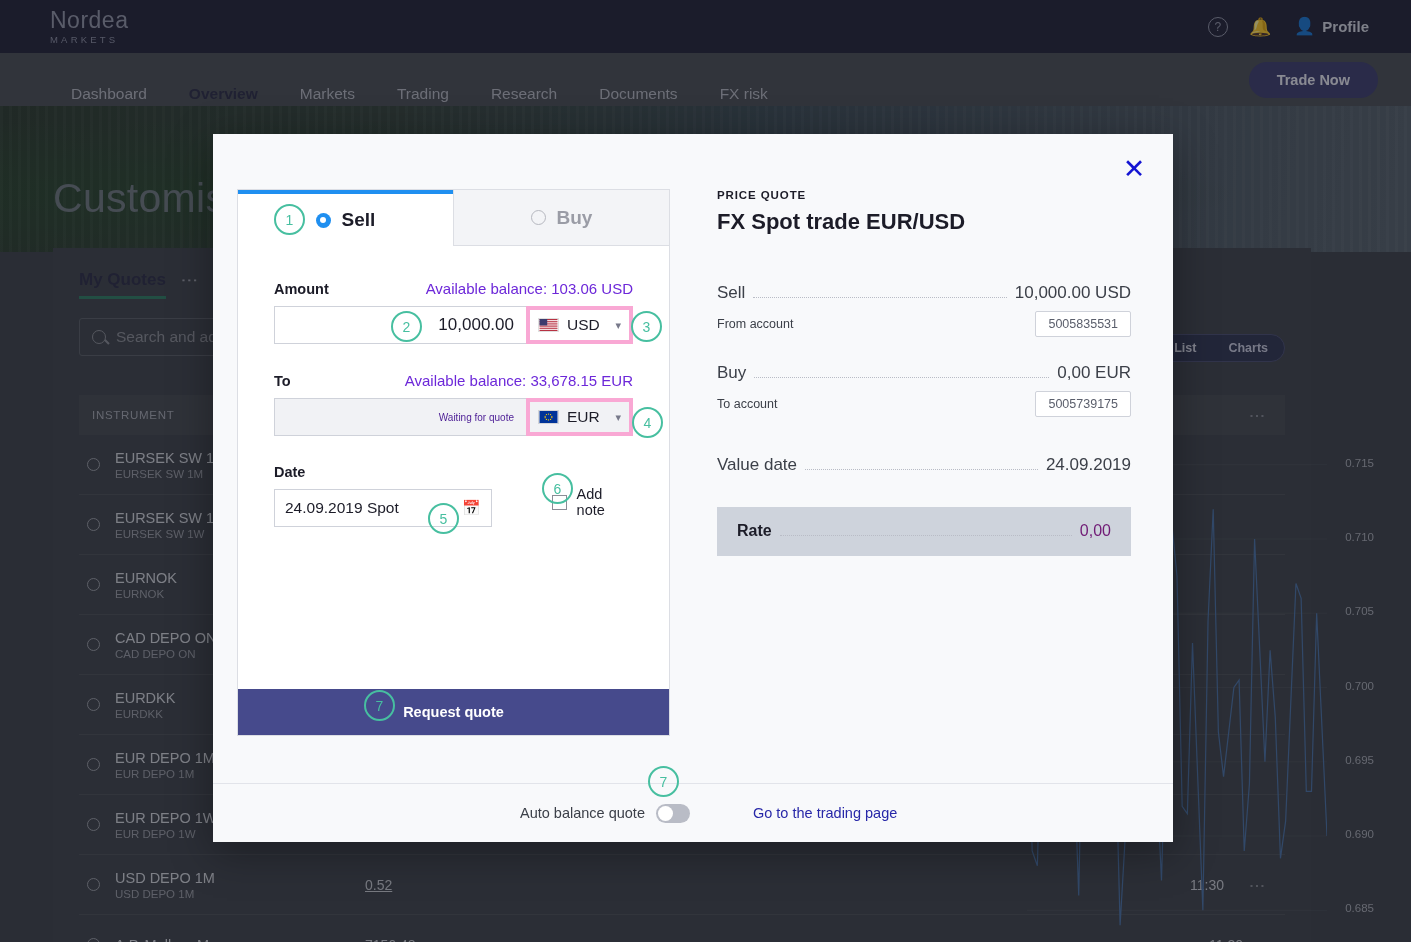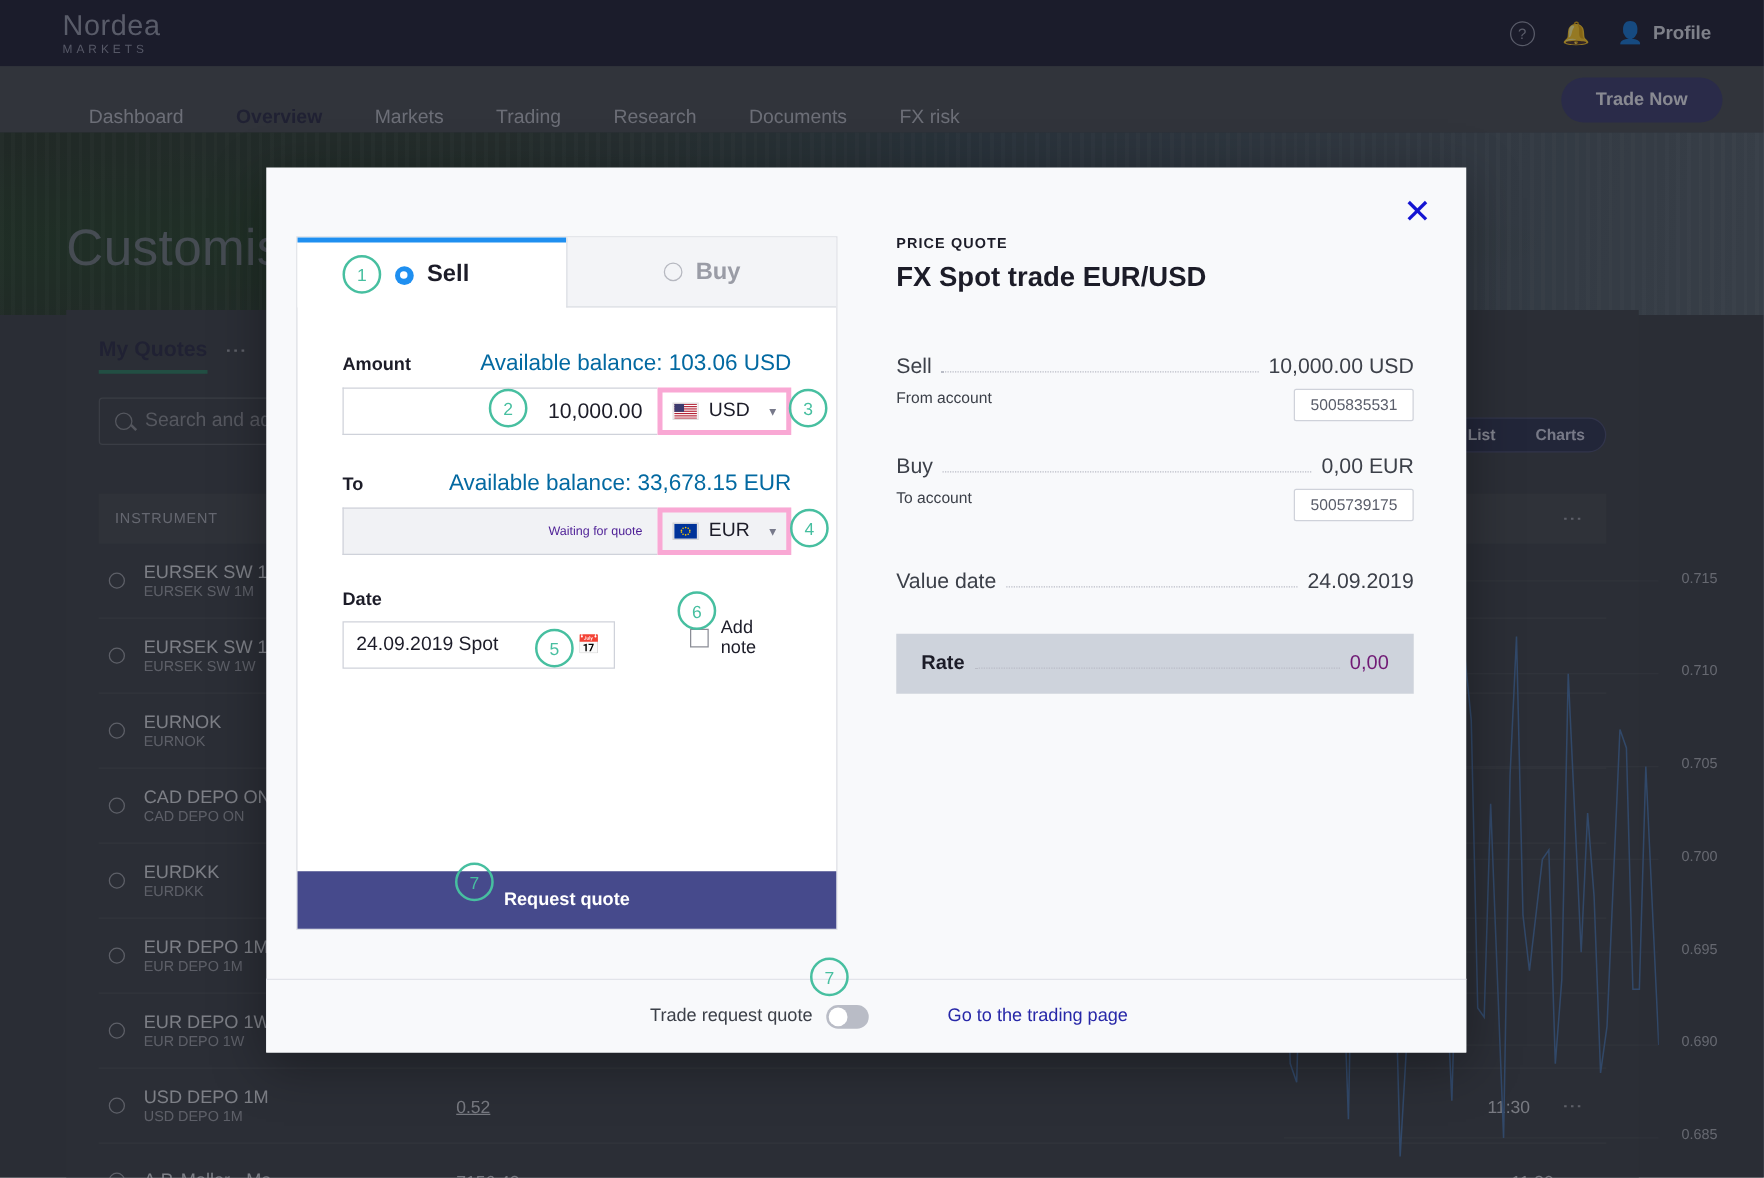--- a/index.html
+++ b/index.html
@@ -147,21 +147,21 @@
   }
   .tab.active { border-top:4px solid #1f8ff0; border-bottom:none; background:#fff; }
   .tab.inactive { background:#f3f4f7; color:#9a9ca6; border-left:1px solid #dcdee4; }
   .radio { width:15px; height:15px; border-radius:50%; border:1.5px solid #b6b8c0; flex:none; }
   .radio.on { border:none; background:#1f8ff0; position:relative; }
   .radio.on::after{ content:""; position:absolute; left:4.5px; top:4.5px; width:6px; height:6px; background:#fff; border-radius:50%; }
 
   .card-inner { padding: 34px 36px 0 36px; }
   .fld-row { display:flex; align-items:baseline; justify-content:space-between; margin-bottom:9px; }
   .fld-label { font-size:14.5px; font-weight:700; color:#1c1c28; }
-  .fld-bal { font-size:18px; color:#0369a1; }
+  .fld-bal { font-size:15px; color:#6d28d9; }
   .input-group { display:flex; height:38px; margin-bottom:28px; }
   .amt-input {
     flex:1; border:1px solid #cfd2da; border-right:none; background:#fff;
     display:flex; align-items:center; justify-content:flex-end; padding-right:12px;
     font-size:17px; color:#1c1c28;
   }
   .amt-input.readonly { background:#f1f2f5; font-size:10px; color:#4c1d95; }
   .ccy-sel {
     width:107px; border:4px solid #f9a8d4; background:#fff;
     display:flex; align-items:center; gap:8px; padding:0 8px;
@@ -190,21 +190,21 @@
 
   
   .right-col { flex:1; padding: 0 42px 0 44px; }
   .pq-kicker { font-size:11.5px; font-weight:700; letter-spacing:.9px; color:#1c1c28; }
   .pq-title { font-size:22px; font-weight:700; color:#1c1c28; margin-top:8px; }
   .q-block { margin-top:48px; }
   .q-line { display:flex; align-items:baseline; }
   .q-label { font-size:17px; color:#3c4049; white-space:nowrap; }
   .dots { flex:1; border-bottom:1.5px dotted #b9bcc6; margin:0 8px 5px 8px; }
   .q-val { font-size:17px; color:#3c4049; white-space:nowrap; }
-  .q-sub { display:flex; justify-content:space-between; margin-top:8px; }
+  .q-sub { display:flex; align-items:center; justify-content:space-between; margin-top:8px; }
   .q-sub-label { font-size:12.5px; color:#3c4049; }
   .acct-box {
     border:1px solid #cfd2da; background:#fff; border-radius:2px; padding:5px 12px;
     font-size:12.5px; color:#5a5e6b;
   }
   .q-line.spaced { margin-top:26px; }
   .rate-box {
     margin-top:32px; background:#ced3dc; padding:15px 20px; display:flex; align-items:baseline;
   }
   .rate-label { font-size:16px; font-weight:700; color:#1c1c28; }
@@ -532,21 +532,21 @@
           <div class="rate-box">
             <span class="rate-label">Rate</span>
             <span class="dots"></span>
             <span class="rate-val">0,00</span>
           </div>
         </div>
       </div>
     </div>
 
     <div class="modal-foot">
-      <span class="auto-label">Trade request quote</span>
+      <span class="auto-label">Auto balance quote</span>
       <span class="toggle"></span>
       <span class="trade-link">Go to the trading page</span>
     </div>
   </div>
 
   <div class="step" style="left:274px; top:204px;">1</div>
   <div class="step" style="left:391px; top:311px;">2</div>
   <div class="step" style="left:631px; top:311px;">3</div>
   <div class="step" style="left:632px; top:407px;">4</div>
   <div class="step" style="left:428px; top:503px;">5</div>

